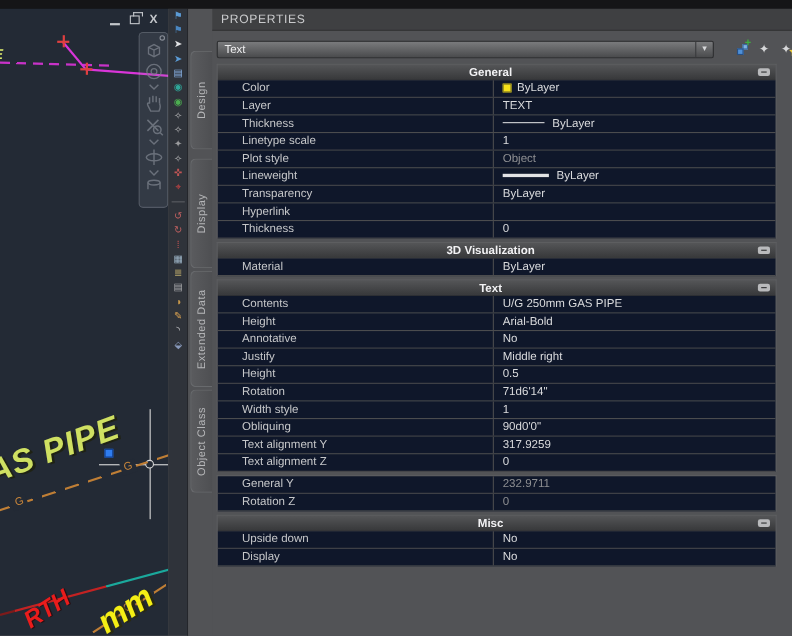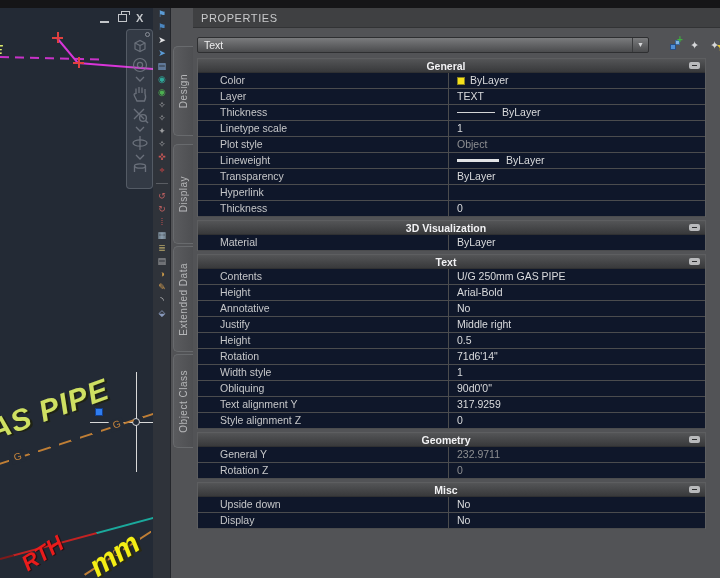--- a/index.html
+++ b/index.html
@@ -367,29 +367,25 @@
           </div>
           <div class="row">
             <div class="cell lbl">Obliquing</div>
             <div class="cell val">90d0'0"</div>
           </div>
           <div class="row">
             <div class="cell lbl">Text alignment Y</div>
             <div class="cell val">317.9259</div>
           </div>
           <div class="row">
-            <div class="cell lbl">Style alignment Z</div>
+            <div class="cell lbl">Text alignment Z</div>
             <div class="cell val">0</div>
           </div>
         </div>
         <div class="sec">
-          <div class="sec-header">
-            <span class="sec-title">Geometry</span>
-            <span class="collapse"></span>
-          </div>
           <div class="row">
             <div class="cell lbl">General Y</div>
             <div class="cell val muted">232.9711</div>
           </div>
           <div class="row">
             <div class="cell lbl">Rotation Z</div>
             <div class="cell val muted">0</div>
           </div>
         </div>
         <div class="sec">

